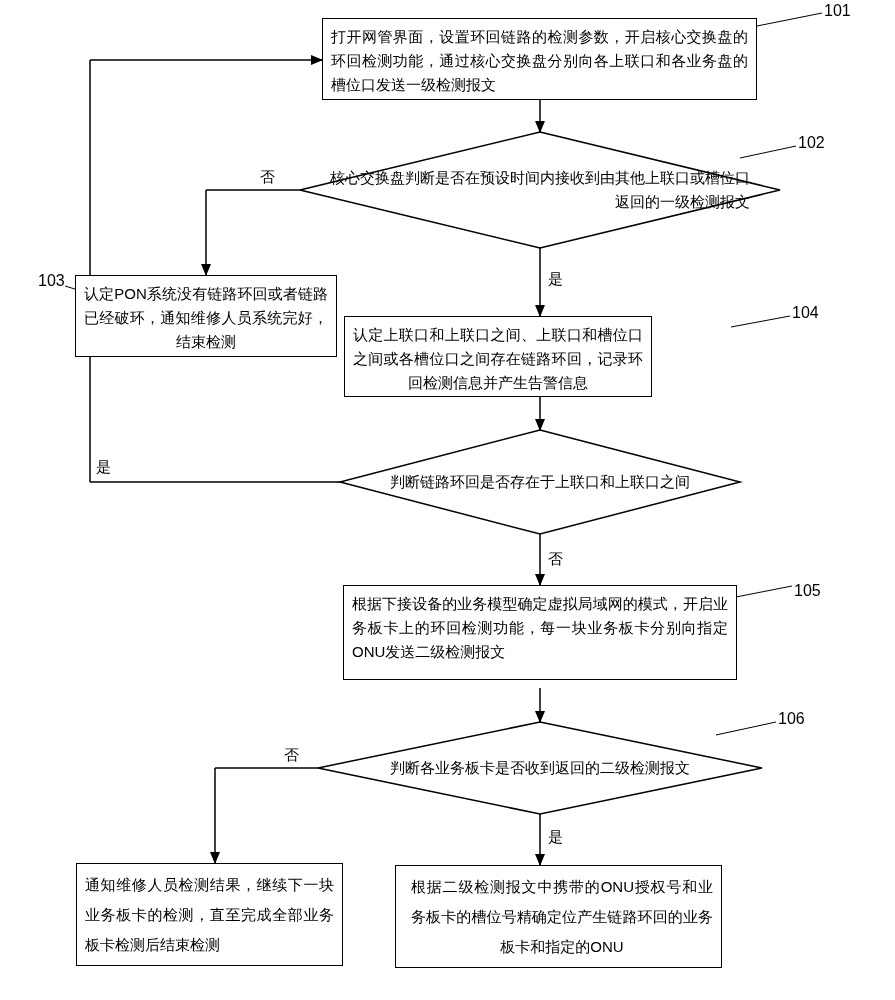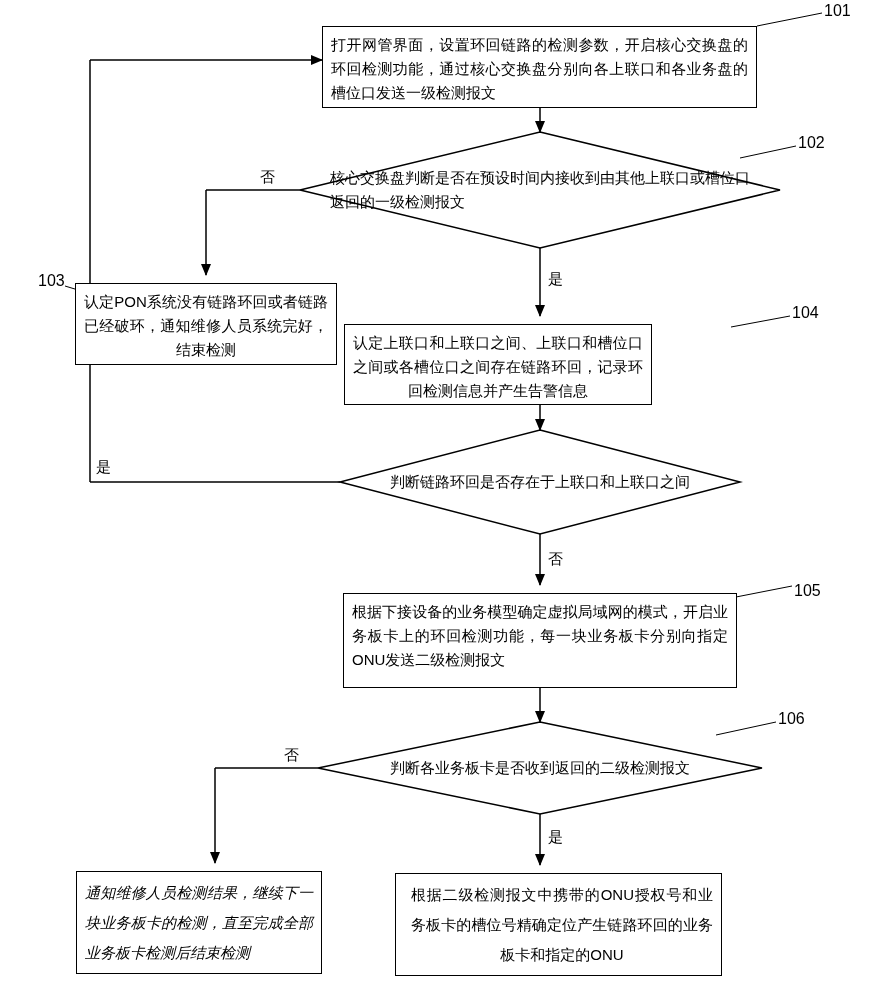--- a/index.html
+++ b/index.html
@@ -13,21 +13,20 @@
   }
   svg {
     position: absolute;
     top: 0;
     left: 0;
     pointer-events: none;
   }
   .node {
     position: absolute;
     box-sizing: border-box;
-    margin-top: 8px;
   }
   .rect {
     border: 1.5px solid #000;
     padding: 6px 8px;
     font-size: 15px;
     line-height: 1.6;
     text-align: justify;
     text-align-last: left;
     background: #fff;
   }
@@ -37,21 +36,21 @@
   .diamond-wrap {
     position: absolute;
     display: flex;
     align-items: center;
     justify-content: center;
   }
   .diamond-text {
     position: relative;
     font-size: 15px;
     line-height: 1.6;
-    text-align: left;
+    text-align: right;
     z-index: 2;
     padding: 0 30px;
   }
   .label {
     position: absolute;
     font-size: 15px;
   }
   .ref {
     position: absolute;
     font-size: 16px;
@@ -124,21 +123,21 @@
 </div>
 
 <div class="node rect" style="left:343px; top:585px; width:394px; height:95px;">
   <span>根据下接设备的业务模型确定虚拟局域网的模式，开启业务板卡上的环回检测功能，每一块业务板卡分别向指定ONU发送二级检测报文</span>
 </div>
 
 <div class="diamond-wrap" style="left:318px; top:722px; width:444px; height:92px;">
   <div class="diamond-text">判断各业务板卡是否收到返回的二级检测报文</div>
 </div>
 
-<div class="node rect" style="left:76px; top:863px; width:246px; height:103px; line-height:2;font-style:italic;">
+<div class="node rect" style="left:76px; top:863px; width:267px; height:103px; line-height:2;">
   <span>通知维修人员检测结果，继续下一块业务板卡的检测，直至完成全部业务板卡检测后结束检测</span>
 </div>
 
 <div class="node rect center" style="left:395px; top:865px; width:327px; height:103px; line-height:2;padding-left:15px;">
   <span>根据二级检测报文中携带的ONU授权号和业务板卡的槽位号精确定位产生链路环回的业务板卡和指定的ONU</span>
 </div>
 
 <div class="label" style="left:260px; top:168px;">否</div>
 <div class="label" style="left:548px; top:270px;">是</div>
 <div class="label" style="left:96px; top:458px;">是</div>

